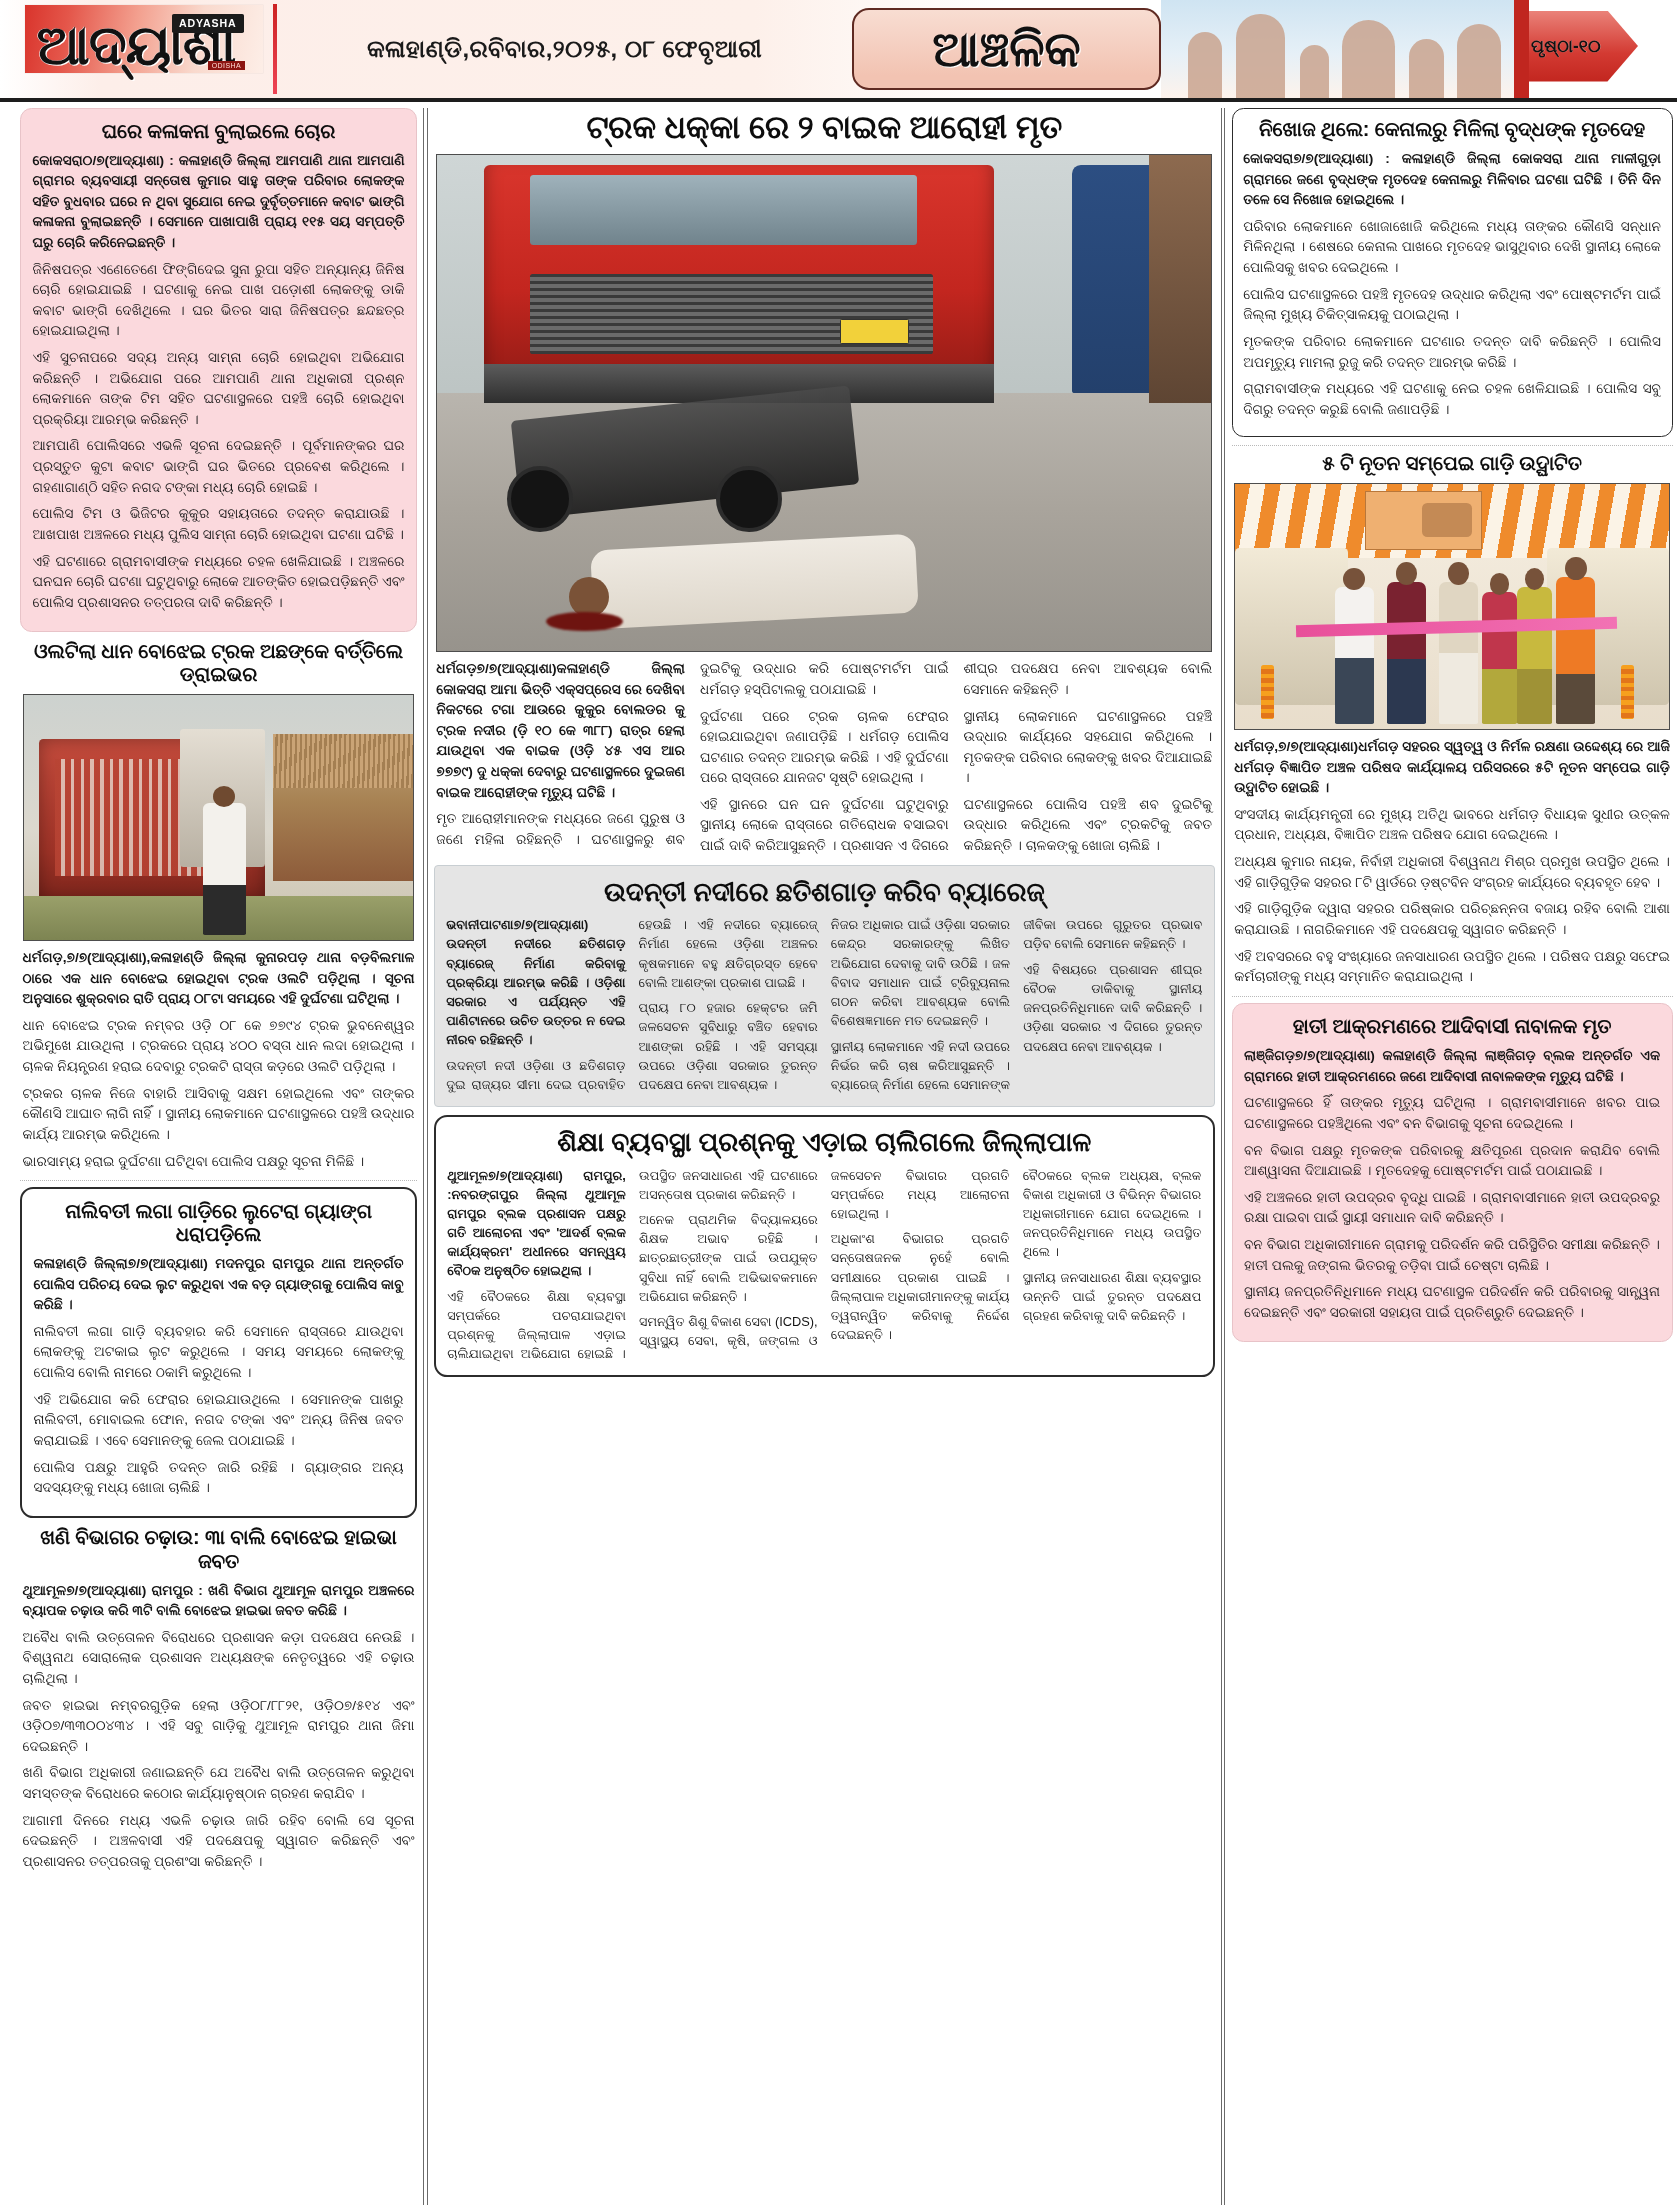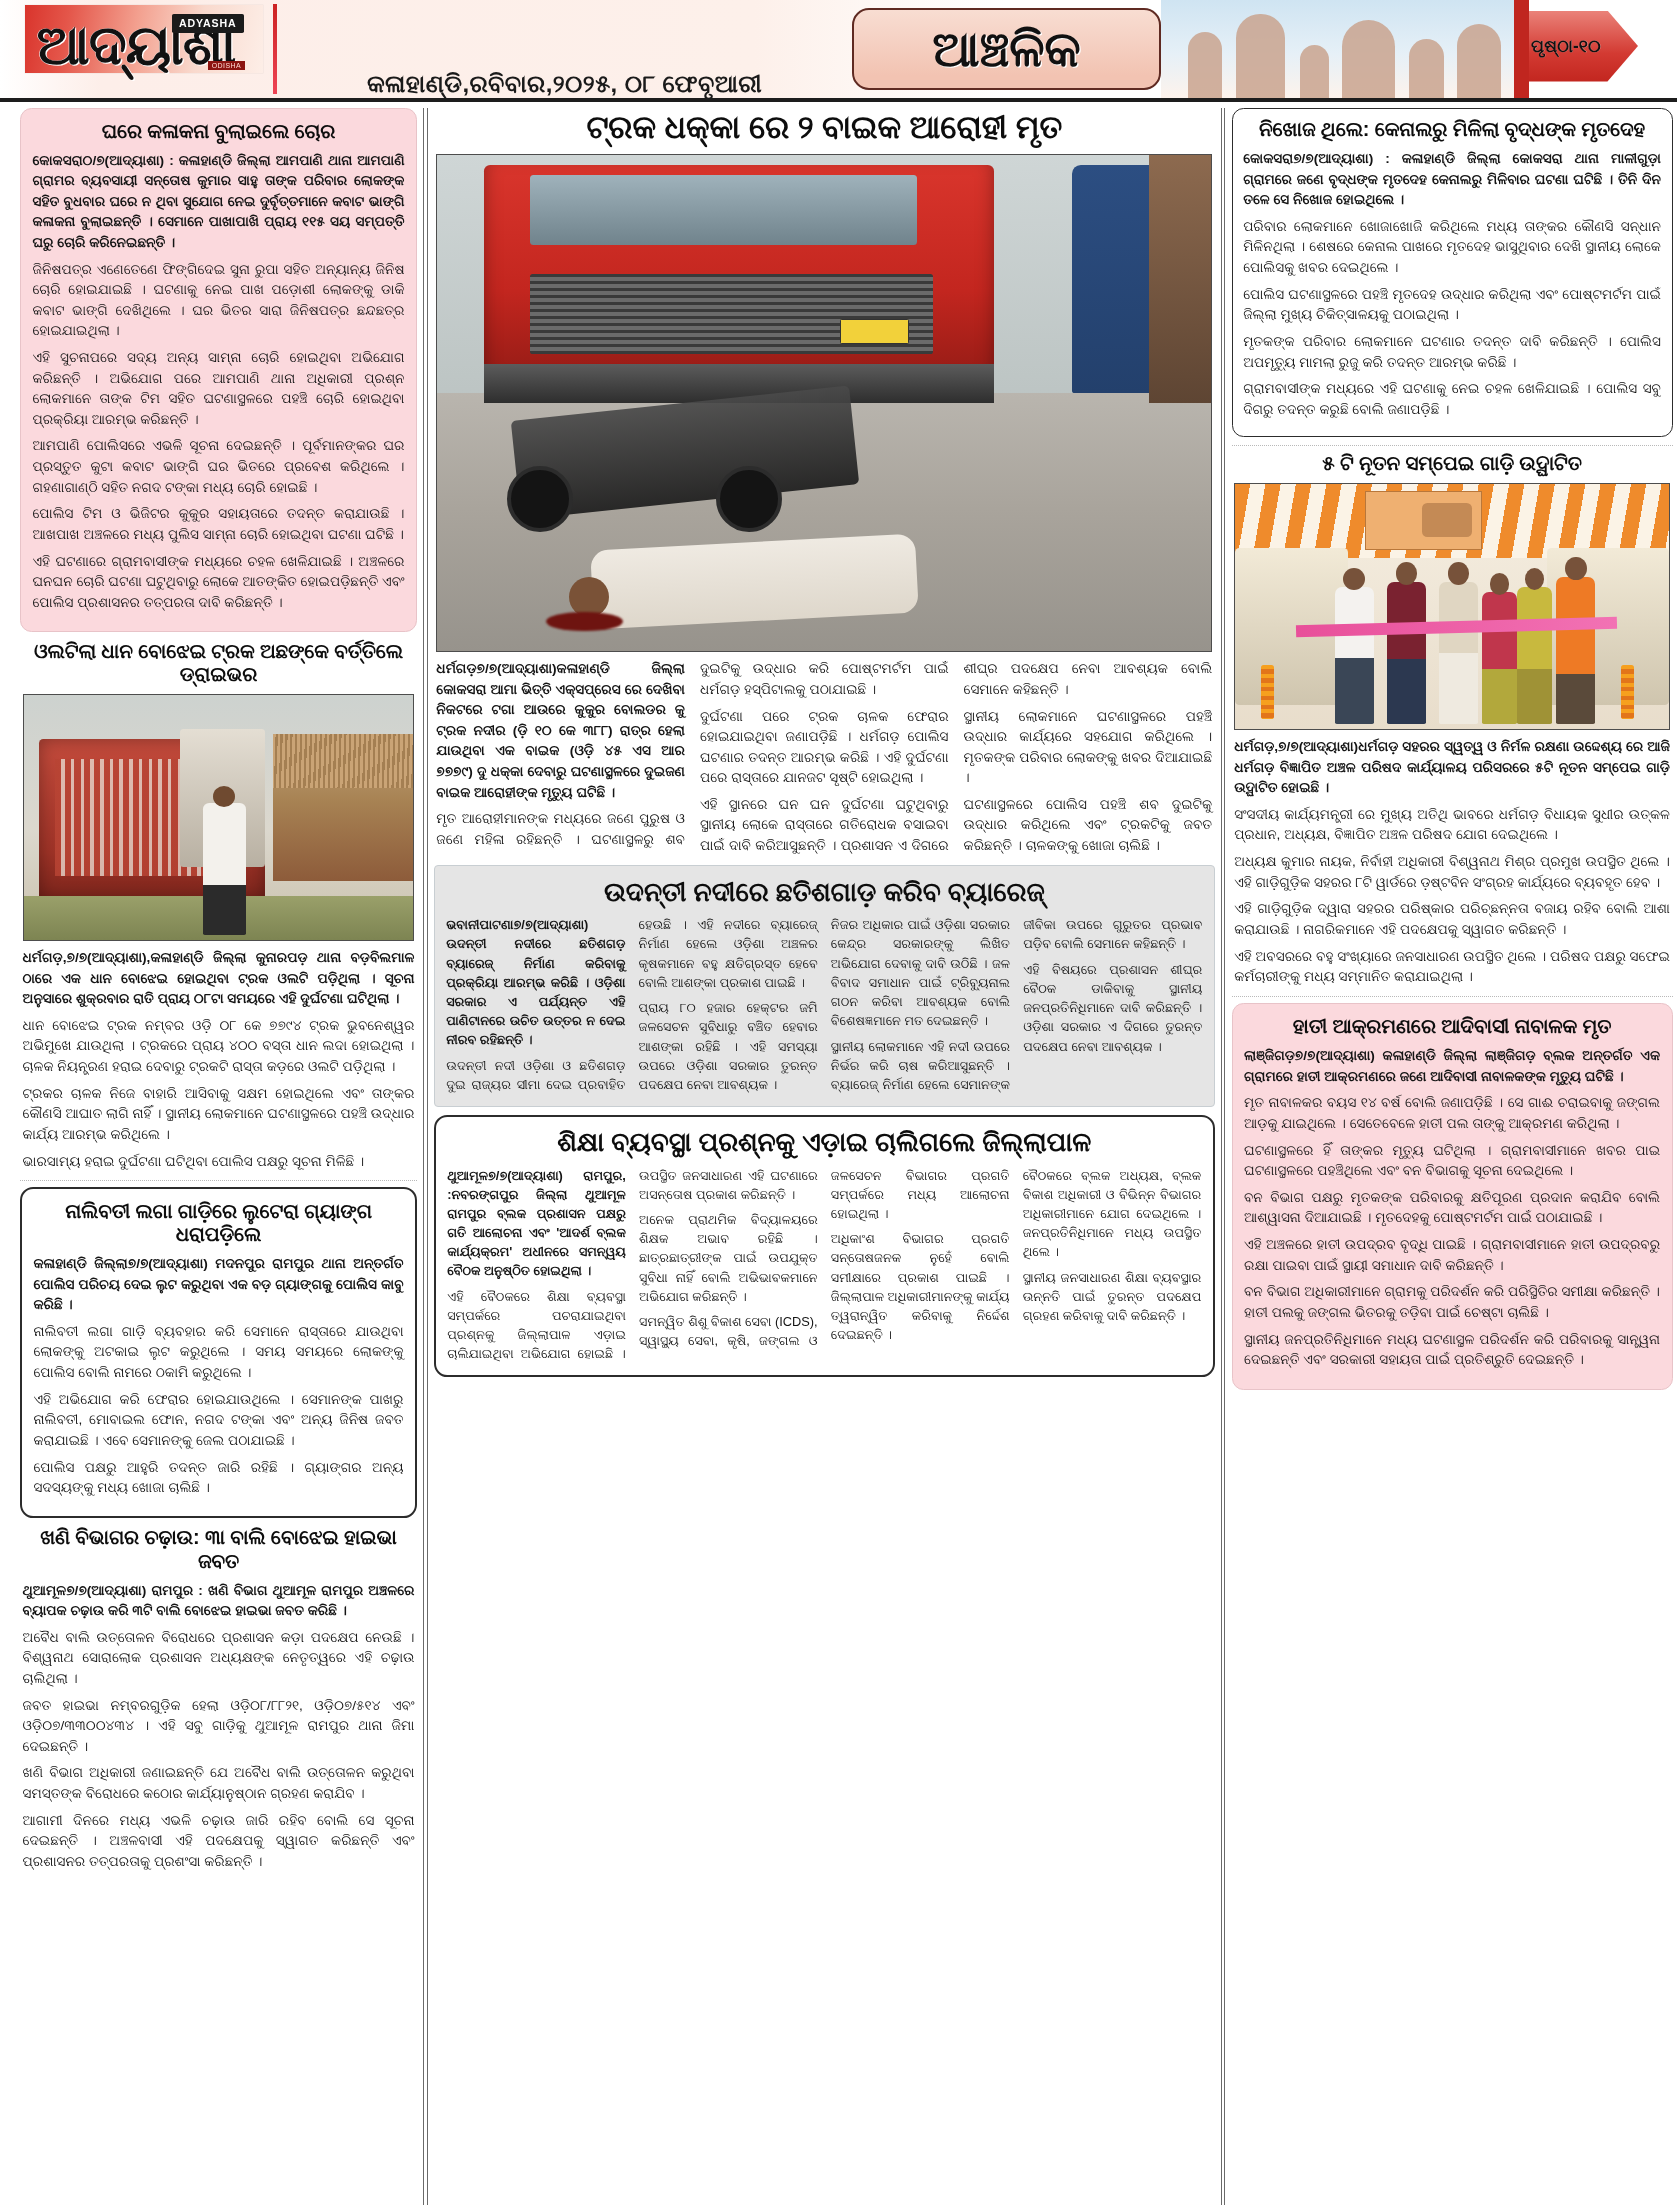--- a/index.html
+++ b/index.html
@@ -69,21 +69,21 @@
   }
   .red-rule {
     width: 4.4px;
     margin: 4.4px 0 4.4px 9.7px;
     background: linear-gradient(180deg,#c22,#e45);
     flex: 0 0 auto;
   }
   .dateline-wrap {
     flex: 1 1 auto;
     display: flex;
-    align-items: flex-end;
+    align-items: center;
     justify-content: center;
     position: relative;
   }
   .dateline {
     font-size: 24px;
     font-weight: bold;
     color: #1a1a1a;
     white-space: nowrap;
     letter-spacing: 0.4px;
   }
@@ -587,21 +587,20 @@
       <p class="txt">ଅଧ୍ୟକ୍ଷ କୁମାର ନାୟକ, ନିର୍ବାହୀ ଅଧିକାରୀ ବିଶ୍ୱନାଥ ମିଶ୍ର ପ୍ରମୁଖ ଉପସ୍ଥିତ ଥିଲେ । ଏହି ଗାଡ଼ିଗୁଡ଼ିକ ସହରର ୮ଟି ୱାର୍ଡରେ ଡ଼ଷ୍ଟବିନ ସଂଗ୍ରହ କାର୍ଯ୍ୟରେ ବ୍ୟବହୃତ ହେବ ।</p>
       <p class="txt">ଏହି ଗାଡ଼ିଗୁଡ଼ିକ ଦ୍ୱାରା ସହରର ପରିଷ୍କାର ପରିଚ୍ଛନ୍ନତା ବଜାୟ ରହିବ ବୋଲି ଆଶା କରାଯାଉଛି । ନାଗରିକମାନେ ଏହି ପଦକ୍ଷେପକୁ ସ୍ୱାଗତ କରିଛନ୍ତି ।</p>
       <p class="txt">ଏହି ଅବସରରେ ବହୁ ସଂଖ୍ୟାରେ ଜନସାଧାରଣ ଉପସ୍ଥିତ ଥିଲେ । ପରିଷଦ ପକ୍ଷରୁ ସଫେଇ କର୍ମଚାରୀଙ୍କୁ ମଧ୍ୟ ସମ୍ମାନିତ କରାଯାଇଥିଲା ।</p>
     </div>
 
     <div class="dotted"></div>
 
     <div class="art pink">
       <h2 class="hl sm">ହାତୀ ଆକ୍ରମଣରେ ଆଦିବାସୀ ନାବାଳକ ମୃତ</h2>
       <p class="txt lead">ଲାଞ୍ଜିଗଡ଼୭/୭(ଆଦ୍ୟାଶା) କଳାହାଣ୍ଡି ଜିଲ୍ଲା ଲାଞ୍ଜିଗଡ଼ ବ୍ଲକ ଅନ୍ତର୍ଗତ ଏକ ଗ୍ରାମରେ ହାତୀ ଆକ୍ରମଣରେ ଜଣେ ଆଦିବାସୀ ନାବାଳକଙ୍କ ମୃତ୍ୟୁ ଘଟିଛି ।</p>
-      <p class="txt">ମୃତ ନାବାଳକର ବୟସ ୧୪ ବର୍ଷ ବୋଲି ଜଣାପଡ଼ିଛି । ସେ ଗାଈ ଚରାଇବାକୁ ଜଙ୍ଗଲ ଆଡ଼କୁ ଯାଇଥିଲେ । ସେତେବେଳେ ହାତୀ ପଲ ତାଙ୍କୁ ଆକ୍ରମଣ କରିଥିଲା ।</p>
       <p class="txt">ଘଟଣାସ୍ଥଳରେ ହିଁ ତାଙ୍କର ମୃତ୍ୟୁ ଘଟିଥିଲା । ଗ୍ରାମବାସୀମାନେ ଖବର ପାଇ ଘଟଣାସ୍ଥଳରେ ପହଞ୍ଚିଥିଲେ ଏବଂ ବନ ବିଭାଗକୁ ସୂଚନା ଦେଇଥିଲେ ।</p>
       <p class="txt">ବନ ବିଭାଗ ପକ୍ଷରୁ ମୃତକଙ୍କ ପରିବାରକୁ କ୍ଷତିପୂରଣ ପ୍ରଦାନ କରାଯିବ ବୋଲି ଆଶ୍ୱାସନା ଦିଆଯାଇଛି । ମୃତଦେହକୁ ପୋଷ୍ଟମର୍ଟମ ପାଇଁ ପଠାଯାଇଛି ।</p>
       <p class="txt">ଏହି ଅଞ୍ଚଳରେ ହାତୀ ଉପଦ୍ରବ ବୃଦ୍ଧି ପାଇଛି । ଗ୍ରାମବାସୀମାନେ ହାତୀ ଉପଦ୍ରବରୁ ରକ୍ଷା ପାଇବା ପାଇଁ ସ୍ଥାୟୀ ସମାଧାନ ଦାବି କରିଛନ୍ତି ।</p>
       <p class="txt">ବନ ବିଭାଗ ଅଧିକାରୀମାନେ ଗ୍ରାମକୁ ପରିଦର୍ଶନ କରି ପରିସ୍ଥିତିର ସମୀକ୍ଷା କରିଛନ୍ତି । ହାତୀ ପଲକୁ ଜଙ୍ଗଲ ଭିତରକୁ ତଡ଼ିବା ପାଇଁ ଚେଷ୍ଟା ଚାଲିଛି ।</p>
       <p class="txt">ସ୍ଥାନୀୟ ଜନପ୍ରତିନିଧିମାନେ ମଧ୍ୟ ଘଟଣାସ୍ଥଳ ପରିଦର୍ଶନ କରି ପରିବାରକୁ ସାନ୍ତ୍ୱନା ଦେଇଛନ୍ତି ଏବଂ ସରକାରୀ ସହାୟତା ପାଇଁ ପ୍ରତିଶ୍ରୁତି ଦେଇଛନ୍ତି ।</p>
     </div>
 
   </div>
 
 </div>

